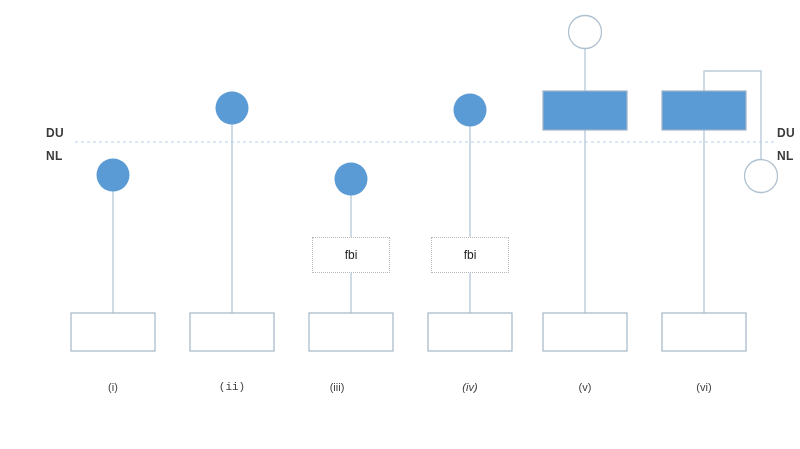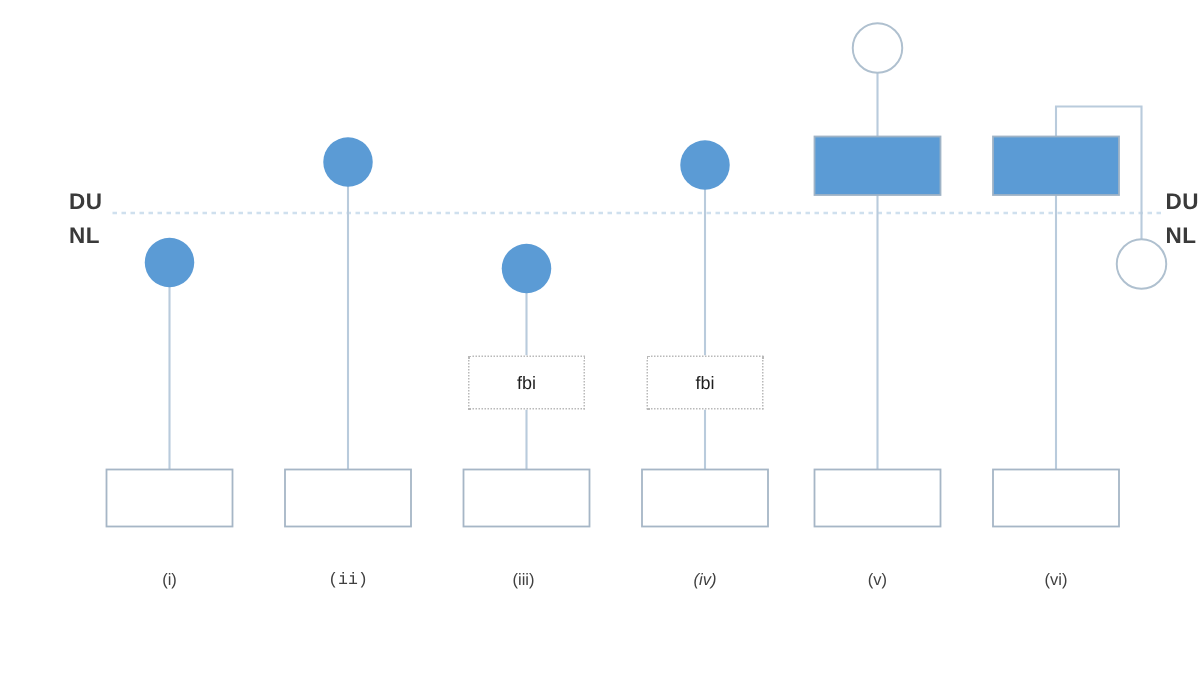--- a/index.html
+++ b/index.html
@@ -22,21 +22,21 @@
   .svg-layer {
     position: absolute;
     left: 0;
     top: 0;
     width: 800px;
     height: 449px;
   }
   .axis-label {
     position: absolute;
     font-family: "Liberation Sans", sans-serif;
-    font-size: 15px;
+    font-size: 12px;
     font-weight: bold;
     color: #3a3a3a;
     letter-spacing: 0.3px;
     white-space: nowrap;
   }
   .fbi-box {
     position: absolute;
     width: 78px;
     height: 36px;
     border: 1px dotted #b9b9b9;
@@ -109,18 +109,18 @@
 
   <div class="fbi-box" style="left:312px; top:237px;">
     <span class="fbi-label">fbi</span>
   </div>
   <div class="fbi-box" style="left:431px; top:237px;">
     <span class="fbi-label">fbi</span>
   </div>
 
   <div class="col-label" style="left:73px; top:381px;">(i)</div>
   <div class="col-label" style="left:192px; top:381px;font-family:Liberation Mono, monospace;">(ii)</div>
-  <div class="col-label" style="left:309px; top:381px;">(iii)</div>
+  <div class="col-label" style="left:297px; top:381px;">(iii)</div>
   <div class="col-label" style="left:430px; top:381px;font-style:italic;">(iv)</div>
   <div class="col-label" style="left:545px; top:381px;">(v)</div>
   <div class="col-label" style="left:664px; top:381px;">(vi)</div>
 
 </div>
 
 </body></html>

